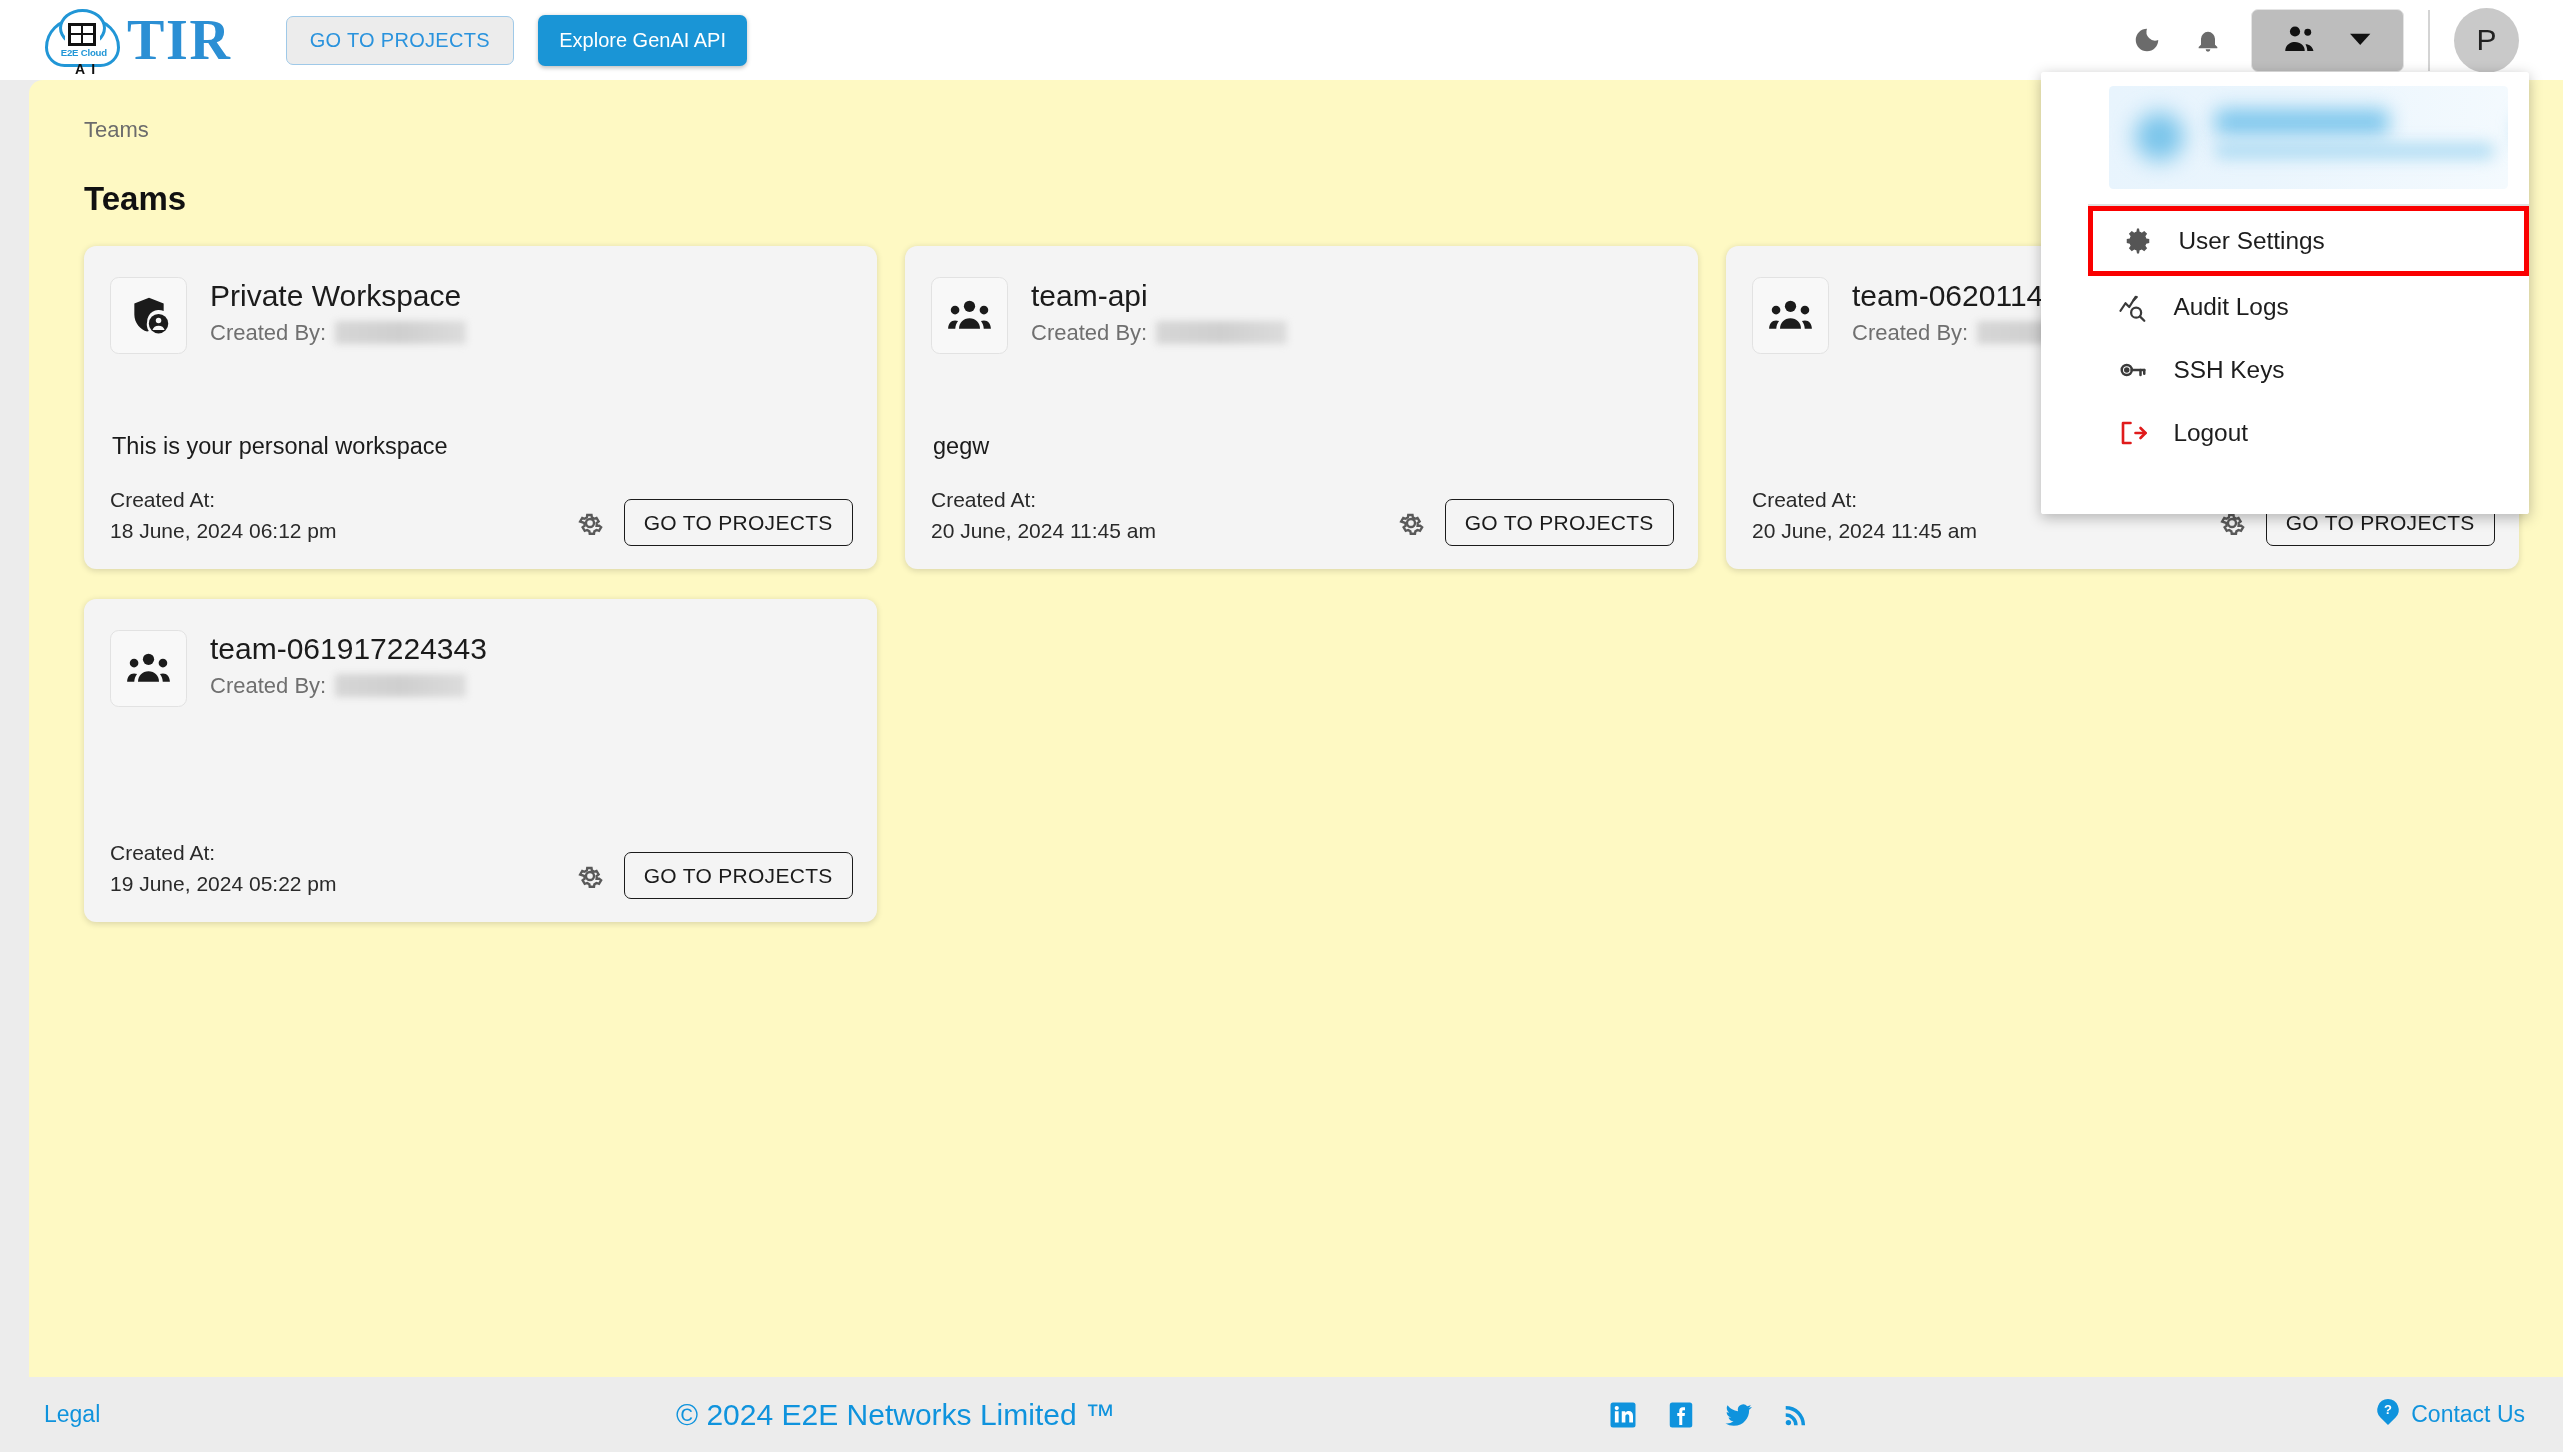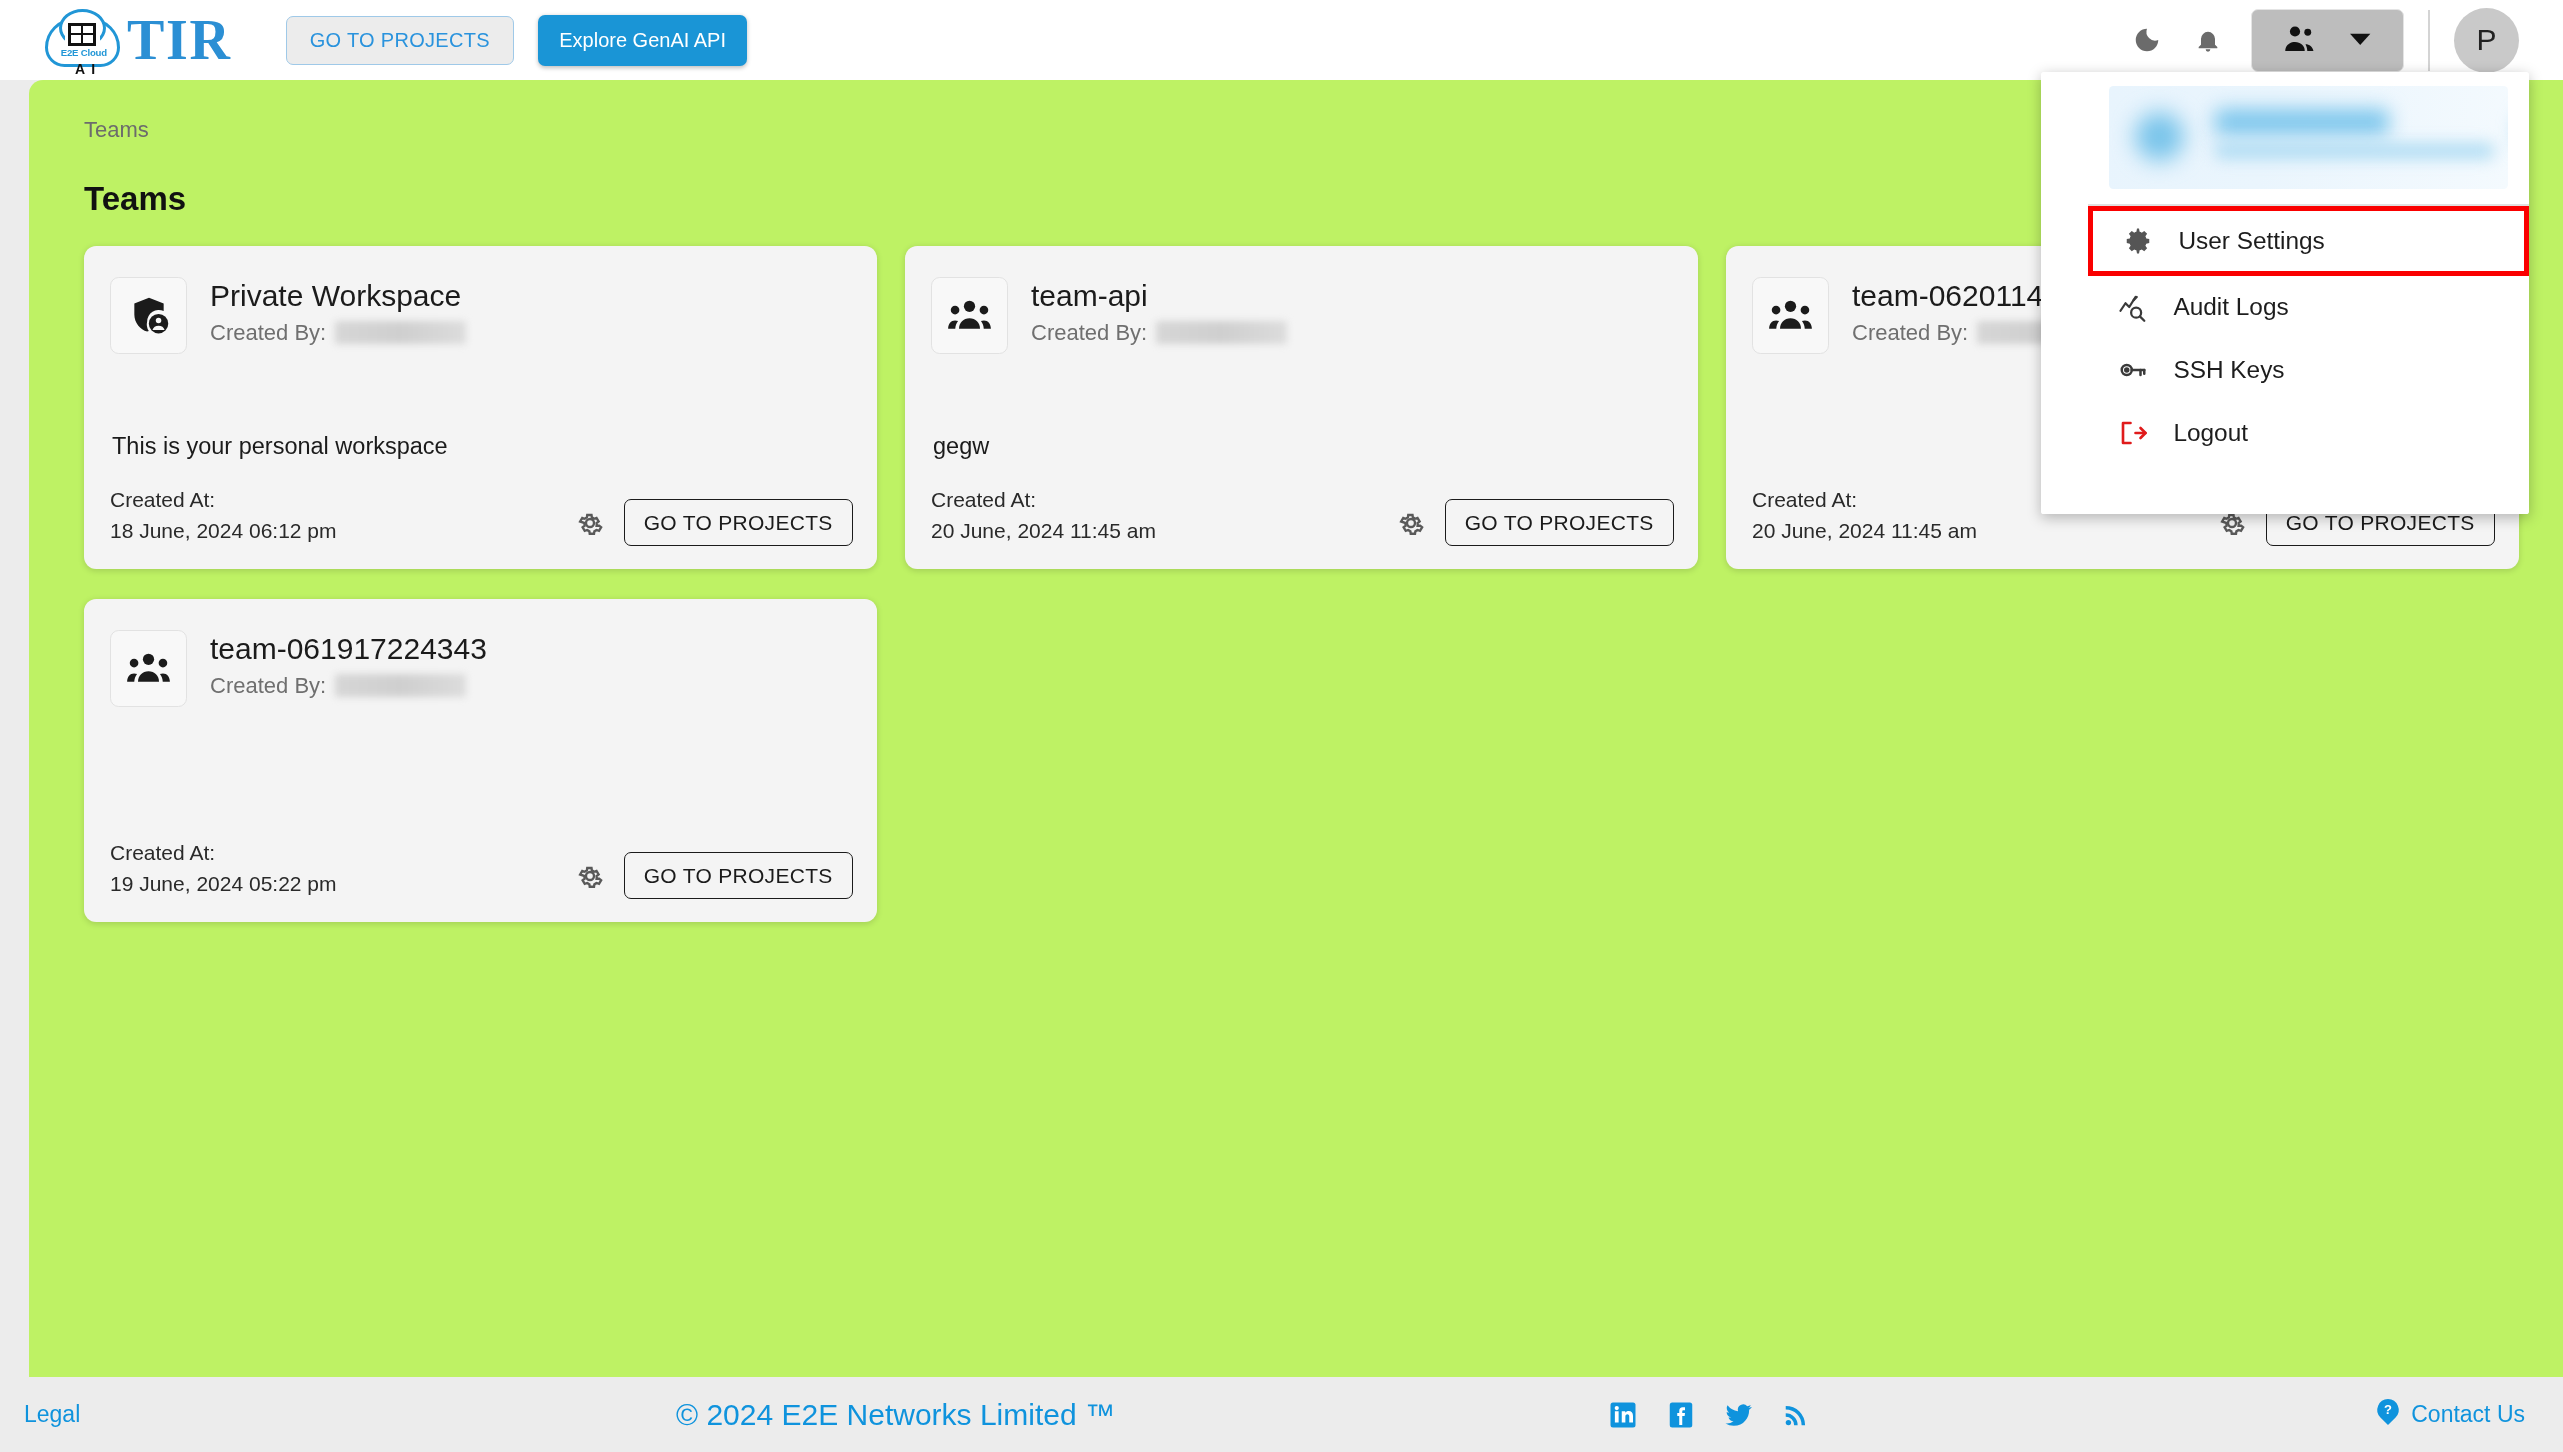--- a/index.html
+++ b/index.html
@@ -99,21 +99,21 @@
     width: 65px; height: 65px; border-radius: 50%;
     background: #c9c9c9; color: #222;
     display: flex; align-items: center; justify-content: center;
     font-size: 30px; cursor: pointer;
   }
 
   
   .panel {
     position: absolute; left: 29px; top: 80px;
     width: 2534px; height: 1297px;
-    background: #bef264;
+    background: #fef9c3;
     border-radius: 14px 0 0 0;
   }
   .breadcrumb {
     position: absolute; left: 55px; top: 37px;
     font-size: 22px; color: #6c6c6c;
   }
   .page-title {
     position: absolute; left: 55px; top: 100px;
     font-size: 33px; font-weight: bold; color: #111;
   }
@@ -228,21 +228,21 @@
   .dd-ico { width: 33px; display: flex; align-items: center; justify-content: center; }
 
   
   .footer {
     position: absolute; left: 0; top: 1377px;
     width: 2563px; height: 75px;
     background: #ececec;
     display: flex; align-items: center;
   }
   .f-legal {
-    position: absolute; left: 24px; font-size: 23px; color: #0f93dd; cursor: pointer;
+    position: absolute; left: 44px; font-size: 23px; color: #0f93dd; cursor: pointer;
   }
   .f-copy {
     position: absolute; left: 676px; font-size: 30px; color: #0f93dd; text-align: center;
   }
   .f-social {
     position: absolute; left: 1608px; display: flex; align-items: center; gap: 28px;
   }
   .f-social span { cursor: pointer; color: #0f93dd; display: flex; }
   .f-contact {
     position: absolute; right: 38px; display: flex; align-items: center; gap: 10.5px;

